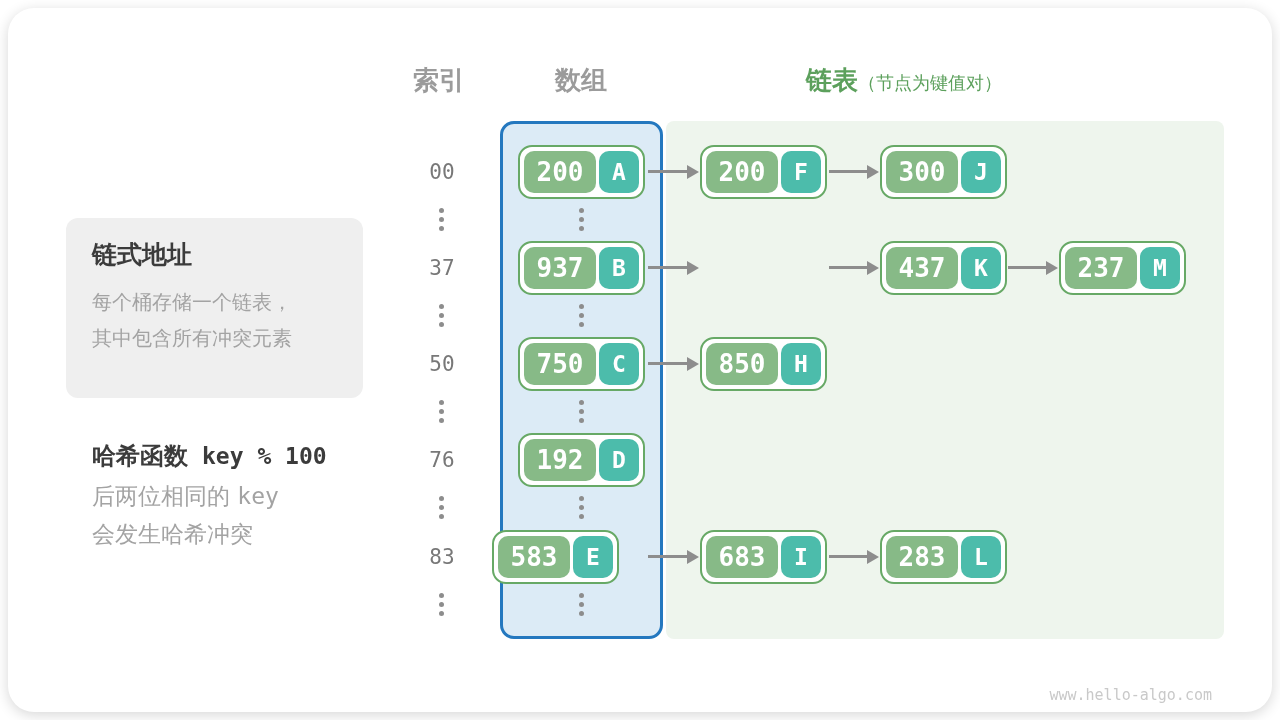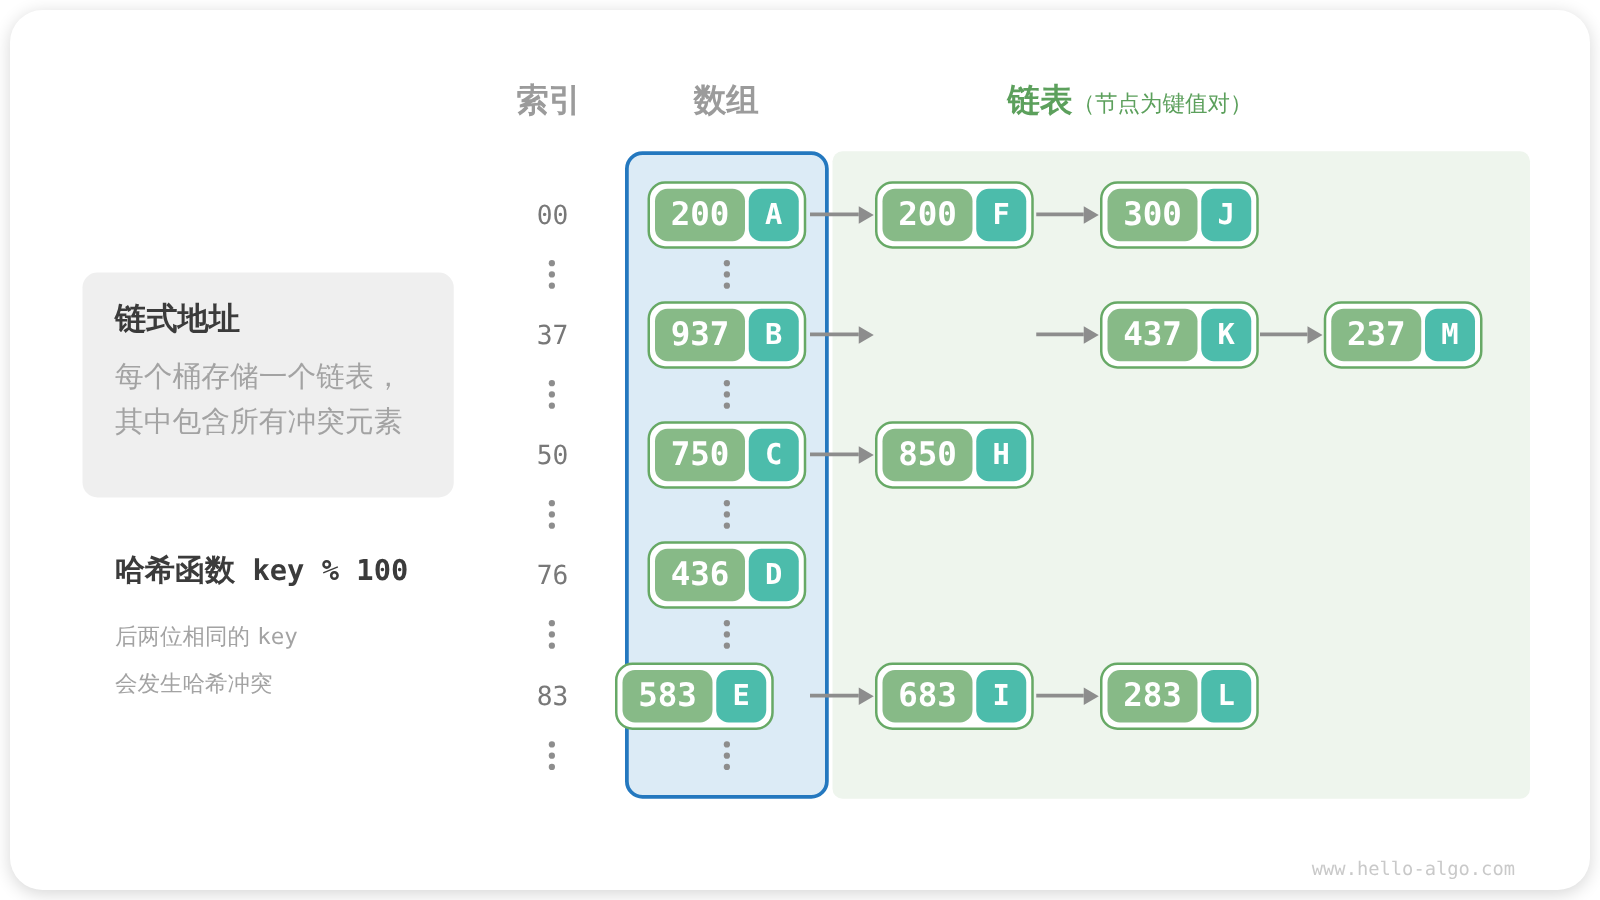--- a/index.html
+++ b/index.html
@@ -58,26 +58,26 @@
     border-bottom:7px solid transparent}
 
   
   .vdots{position:absolute;width:5px;display:flex;flex-direction:column;gap:4px}
   .vdots i{width:5px;height:5px;border-radius:50%;background:var(--arrow-gray)}
 
   
   .info-box{position:absolute;left:58px;top:210px;width:297px;height:180px;
     background:var(--infobox-bg);border-radius:12px}
   .info-title{position:absolute;left:26px;top:20px;font-size:25px;font-weight:bold;color:var(--dark-text)}
-  .info-body{position:absolute;left:26px;top:66px;font-size:23px;line-height:36px;color:var(--muted-text)}
+  .info-body{position:absolute;left:26px;top:66px;font-size:20px;line-height:36px;color:var(--muted-text)}
 
   .hash-title{position:absolute;left:84px;top:432px;font-size:24px;font-weight:bold;
     color:var(--dark-text);white-space:nowrap}
   .hash-title .code{font-family:"DejaVu Sans Mono","Liberation Mono",monospace;font-size:23px;margin-left:14px}
-  .hash-body{position:absolute;left:84px;top:483px;font-size:18px;line-height:38px;color:var(--muted-text)}
+  .hash-body{position:absolute;left:84px;top:469px;font-size:23px;line-height:38px;color:var(--muted-text)}
   .hash-body .code{font-family:"DejaVu Sans Mono","Liberation Mono",monospace}
 
   .watermark{position:absolute;right:60px;top:678px;font-size:15px;
     font-family:"DejaVu Sans Mono","Liberation Mono",monospace;color:var(--watermark)}
 </style>
 </head>
 <body>
 
 <div class="card">
 
@@ -183,21 +183,21 @@
     <span class="cell key">750</span>
     <span class="cell val">C</span>
   </div>
   <div class="arrow" style="left:640px;top:354px;width:39px"></div>
   <div class="node" style="left:692px;top:329px">
     <span class="cell key">850</span>
     <span class="cell val">H</span>
   </div>
 
   <div class="node" style="left:510px;top:425px">
-    <span class="cell key">436</span>
+    <span class="cell key">192</span>
     <span class="cell val">D</span>
   </div>
 
   <div class="node" style="left:484px;top:522px">
     <span class="cell key">583</span>
     <span class="cell val">E</span>
   </div>
   <div class="arrow" style="left:640px;top:547px;width:39px"></div>
   <div class="node" style="left:692px;top:522px">
     <span class="cell key">683</span>

